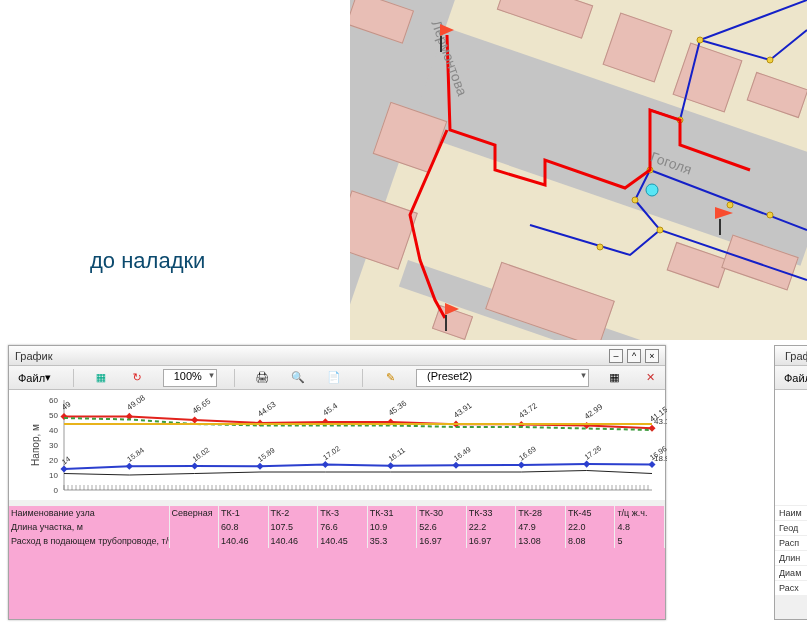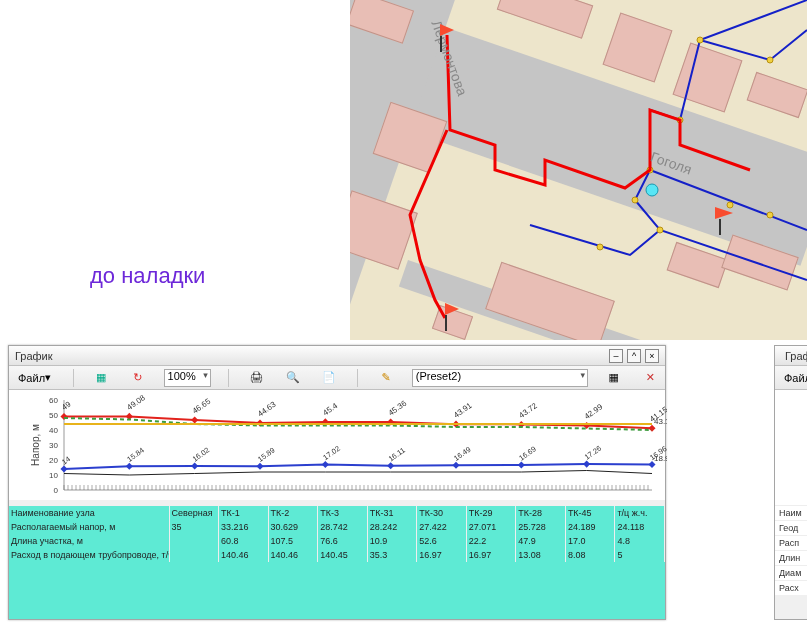--- a/index.html
+++ b/index.html
@@ -49,24 +49,24 @@
     content: "";
     position: absolute;
     left: -14px; top: 6px;
     width: 2px; height: 16px;
     background: #333;
   }
 
   
   .caption {
     position: absolute;
-    top: 263px;
+    top: 248px;
     left: 90px;
     font-size: 22px;
-    color: #6d28d9;
+    color: #0c4a6e;
   }
 
   
   .chart-window {
     position: absolute;
     top: 345px;
     left: 8px;
     width: 658px;
     height: 275px;
     border: 1px solid #A5A5A5;
@@ -107,21 +107,21 @@
     border: 1px solid transparent;
   }
   .tb-btn {
     width: 22px; height: 20px;
     display: flex; align-items: center; justify-content: center;
     border: 1px solid transparent;
   }
   .tb-sep { width:1px; height:18px; background:#c5c5c5; margin:0 2px; }
   .tb-select {
     height: 18px; font-size: 11px; border:1px solid #aaa; background:#fff;
-    padding: 0 14px 0 3px; position: relative;
+    padding: 0 14px 0 10px; position: relative;
   }
   .tb-select::after {
     content: "▾"; position: absolute; right: 2px; top: 0; font-size: 9px; color:#555;
   }
 
   
   .plot-area {
     position: absolute;
     top: 44px;
     left: 0;
@@ -137,21 +137,21 @@
     transform-origin: center;
     font-size: 10px; color:#444;
   }
 
   
   .data-table {
     position: absolute;
     top: 160px;
     left: 0; right: 0;
     bottom: 0;
-    background: #5eead4;
+    background: #f9a8d4;
     overflow: hidden;
   }
   .data-table table {
     width: 100%;
     border-collapse: collapse;
     table-layout: fixed;
   }
   .data-table td, .data-table th {
     font-size: 9px;
     color: #222;
@@ -479,49 +479,36 @@
     <table id="dtable">
         <tbody>
           <tr>
             <td class="row-label">Наименование узла</td>
             <td>Северная</td>
             <td>ТК-1</td>
             <td>ТК-2</td>
             <td>ТК-3</td>
             <td>ТК-31</td>
             <td>ТК-30</td>
-            <td>ТК-29</td>
+            <td>ТК-33</td>
             <td>ТК-28</td>
             <td>ТК-45</td>
             <td>т/ц ж.ч.</td>
-          </tr>
-          <tr>
-            <td class="row-label">Располагаемый напор, м</td>
-            <td>35</td>
-            <td>33.216</td>
-            <td>30.629</td>
-            <td>28.742</td>
-            <td>28.242</td>
-            <td>27.422</td>
-            <td>27.071</td>
-            <td>25.728</td>
-            <td>24.189</td>
-            <td>24.118</td>
           </tr>
           <tr>
             <td class="row-label">Длина участка, м</td>
             <td></td>
             <td>60.8</td>
             <td>107.5</td>
             <td>76.6</td>
             <td>10.9</td>
             <td>52.6</td>
             <td>22.2</td>
             <td>47.9</td>
-            <td>17.0</td>
+            <td>22.0</td>
             <td>4.8</td>
           </tr>
           <tr>
             <td class="row-label">Расход в подающем трубопроводе, т/ч</td>
             <td></td>
             <td>140.46</td>
             <td>140.46</td>
             <td>140.45</td>
             <td>35.3</td>
             <td>16.97</td>

